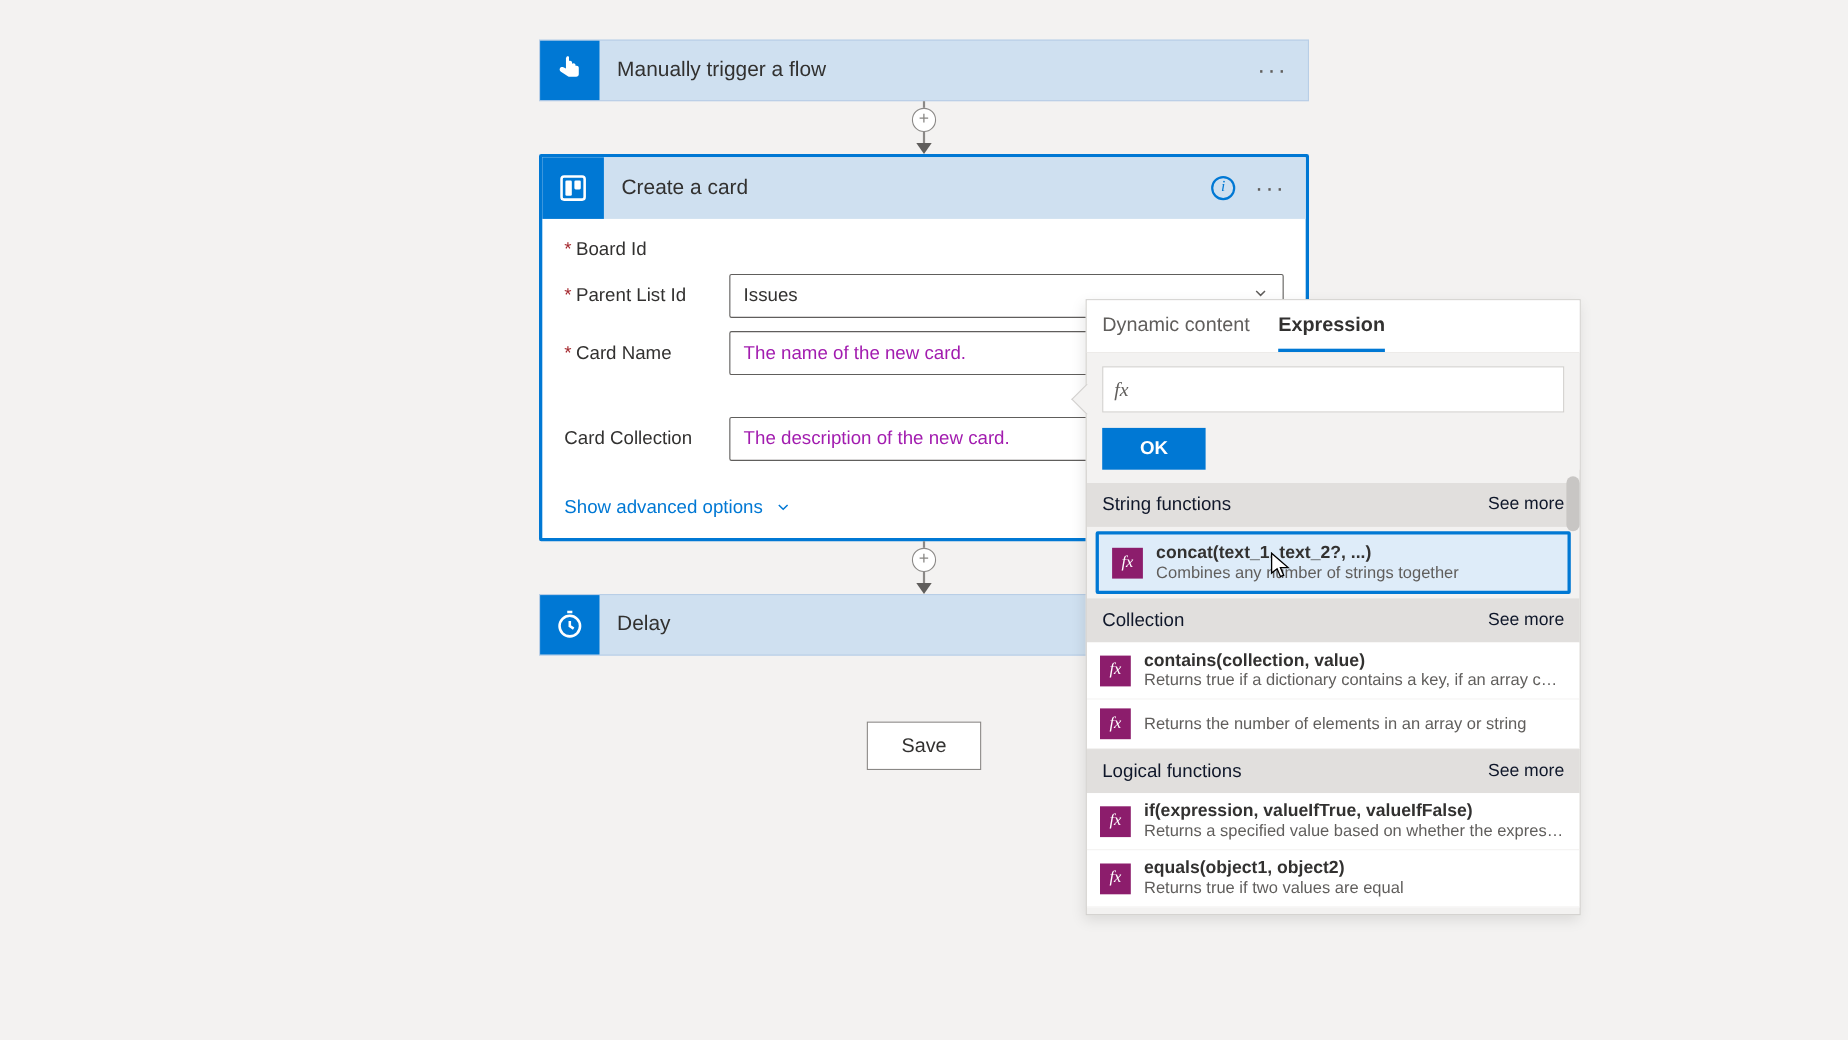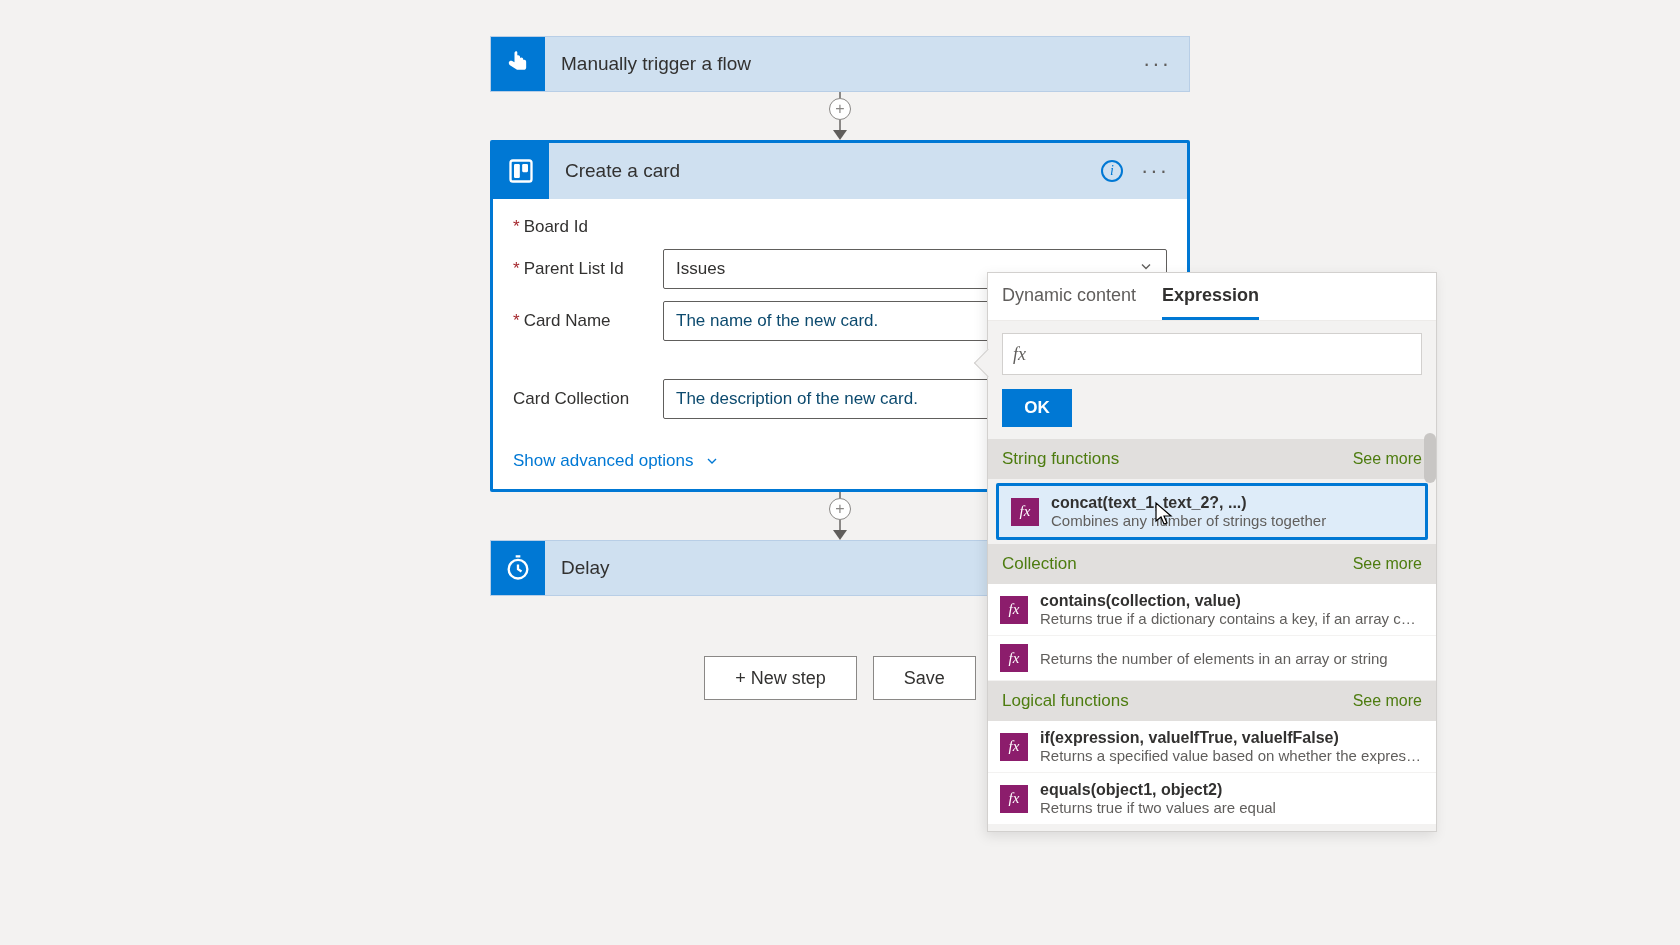--- a/index.html
+++ b/index.html
@@ -132,21 +132,21 @@
     flex: 1;
     height: 40px;
     border: 1px solid #605e5c;
     border-radius: 2px;
     padding: 0 12px;
     display: flex;
     align-items: center;
     position: relative;
     font-size: 17px;
   }
-  .field-input.placeholder { color: #0c4a6e; }
+  .field-input.placeholder { color: #a21caf; }
   .field-input .chev {
     position: absolute;
     right: 12px;
     top: 50%;
     transform: translateY(-50%);
     color: #605e5c;
   }
   .dynamic-link-row {
     display: flex;
     justify-content: flex-end;
@@ -239,21 +239,21 @@
     display: flex;
     align-items: center;
     padding: 0 10px;
     font-style: italic;
     font-family: Georgia, serif;
     color: #605e5c;
     font-size: 18px;
   }
   .ok-btn {
     margin-top: 14px;
-    width: 70px;
+    width: 94px;
     height: 38px;
     background: #0078d4;
     color: #fff;
     display: flex;
     align-items: center;
     justify-content: center;
     font-size: 17px;
     font-weight: 600;
     cursor: pointer;
   }
@@ -261,21 +261,21 @@
     margin-top: 12px;
     overflow-y: auto;
     flex: 1;
   }
   .fn-section-header {
     display: flex;
     justify-content: space-between;
     align-items: center;
     padding: 10px 14px;
     background: #e1dfdd;
-    color: #4d7c0f;
+    color: #0f172a;
     font-size: 17px;
   }
   .see-more { cursor: pointer; font-size: 16px; }
   .fn-item {
     display: flex;
     align-items: center;
     padding: 8px 12px;
     gap: 12px;
     background: #fff;
     cursor: pointer;
@@ -422,21 +422,20 @@
       <svg width="28" height="28" viewBox="0 0 24 24" fill="none" stroke="#fff" stroke-width="2">
           <circle cx="12" cy="13" r="8"></circle>
           <path d="M12 9v4l3 2M10 2h4"></path>
         </svg>
     </div>
     <div class="step-title">Delay</div>
     <div class="step-more">···</div>
   </div>
 
   <div class="bottom-actions">
-    <div class="btn">+ New step</div>
     <div class="btn">Save</div>
   </div>
 
 </div>
 
 <div class="expr-panel">
   <div class="expr-notch"></div>
   <div class="expr-tabs">
     <div class="expr-tab">Dynamic content</div>
     <div class="expr-tab active">Expression</div>

